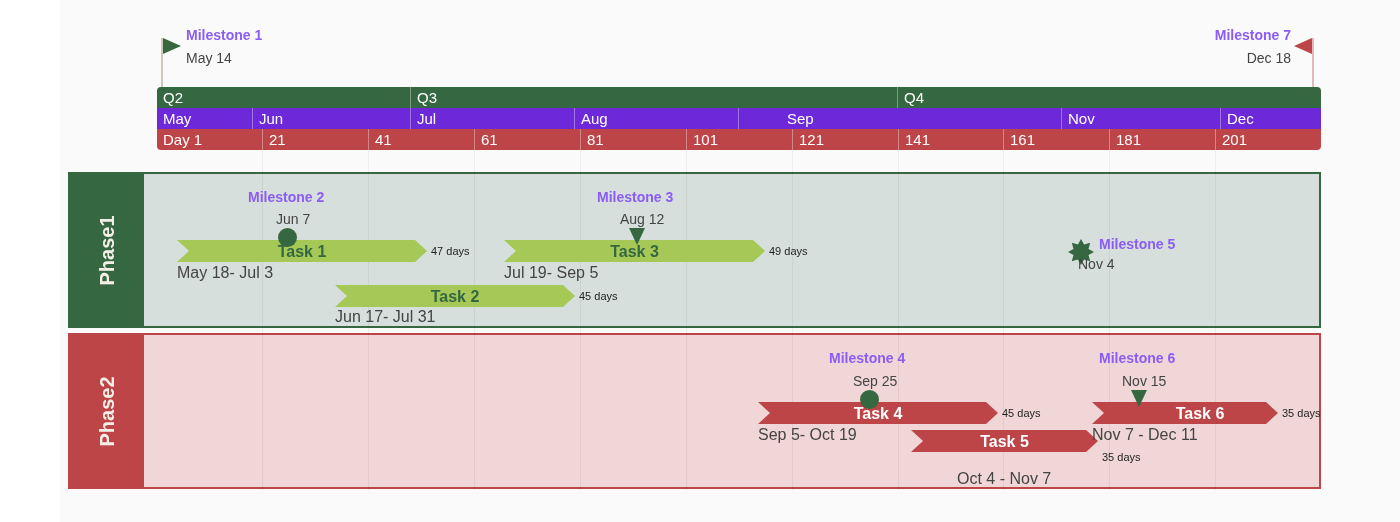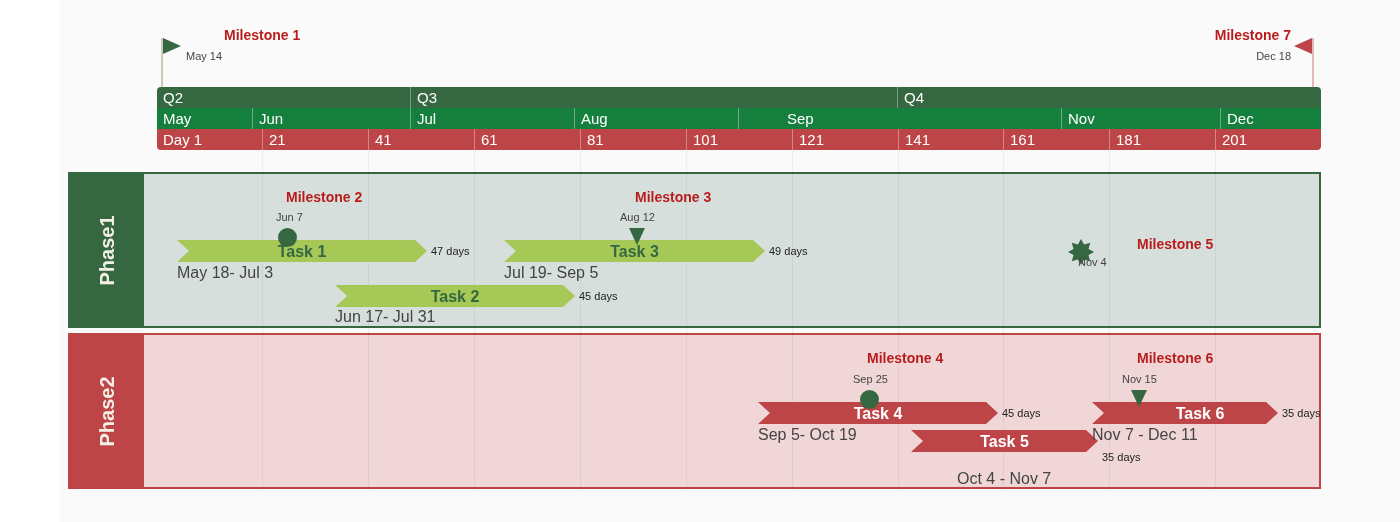--- a/index.html
+++ b/index.html
@@ -4,28 +4,28 @@
 <style>
   * { box-sizing: border-box; margin: 0; padding: 0; }
   html, body { width: 1400px; height: 522px; overflow: hidden; background: #ffffff; }
   body { font-family: "Liberation Sans", sans-serif; position: relative; }
   .canvas { position: absolute; left: 60px; top: 0; width: 1340px; height: 522px; background: #fafafa; }
   .abs { position: absolute; }
 
   
   .flag-pole { position: absolute; width: 2px; background: #cfc8b6; }
   .flag-pole.red { background: #e7b8b8; }
-  .ms-title { position: absolute; font-weight: bold; font-size: 14px; color: #b91c1c; white-space: nowrap; margin-left: 38px; }
-  .ms-date { position: absolute; font-size: 11px; color: #444; white-space: nowrap; }
+  .ms-title { position: absolute; font-weight: bold; font-size: 14px; color: #8b5cf6; white-space: nowrap; }
+  .ms-date { position: absolute; font-size: 14px; color: #444; white-space: nowrap; }
 
   
   .scale { position: absolute; left: 157px; width: 1380px; }
   .row { position: absolute; left: 0; width: 1164px; height: 21px; overflow: hidden; }
   .row-q { top: 0; background: #356840; border-radius: 4px 4px 0 0; }
-  .row-m { top: 21px; background: #15803d; }
+  .row-m { top: 21px; background: #6d28d9; }
   .row-d { top: 42px; background: #bd4547; border-radius: 0 0 4px 4px; }
   .cell { position: absolute; top: 0; height: 21px; color: #fff; font-size: 15px; line-height: 21px; padding-left: 6px; white-space: nowrap; border-left: 1px solid rgba(255,255,255,0.35); }
   .cell.first { border-left: none; }
 
   
   .grid { position: absolute; top: 150px; height: 340px; width: 1px; background: rgba(0,0,0,0.05); }
 
   
   .phase { position: absolute; left: 68px; width: 1253px; }
   .phase-label { position: absolute; left: 0; top: 0; width: 74px; height: 100%; display: flex; align-items: center; justify-content: center; }

